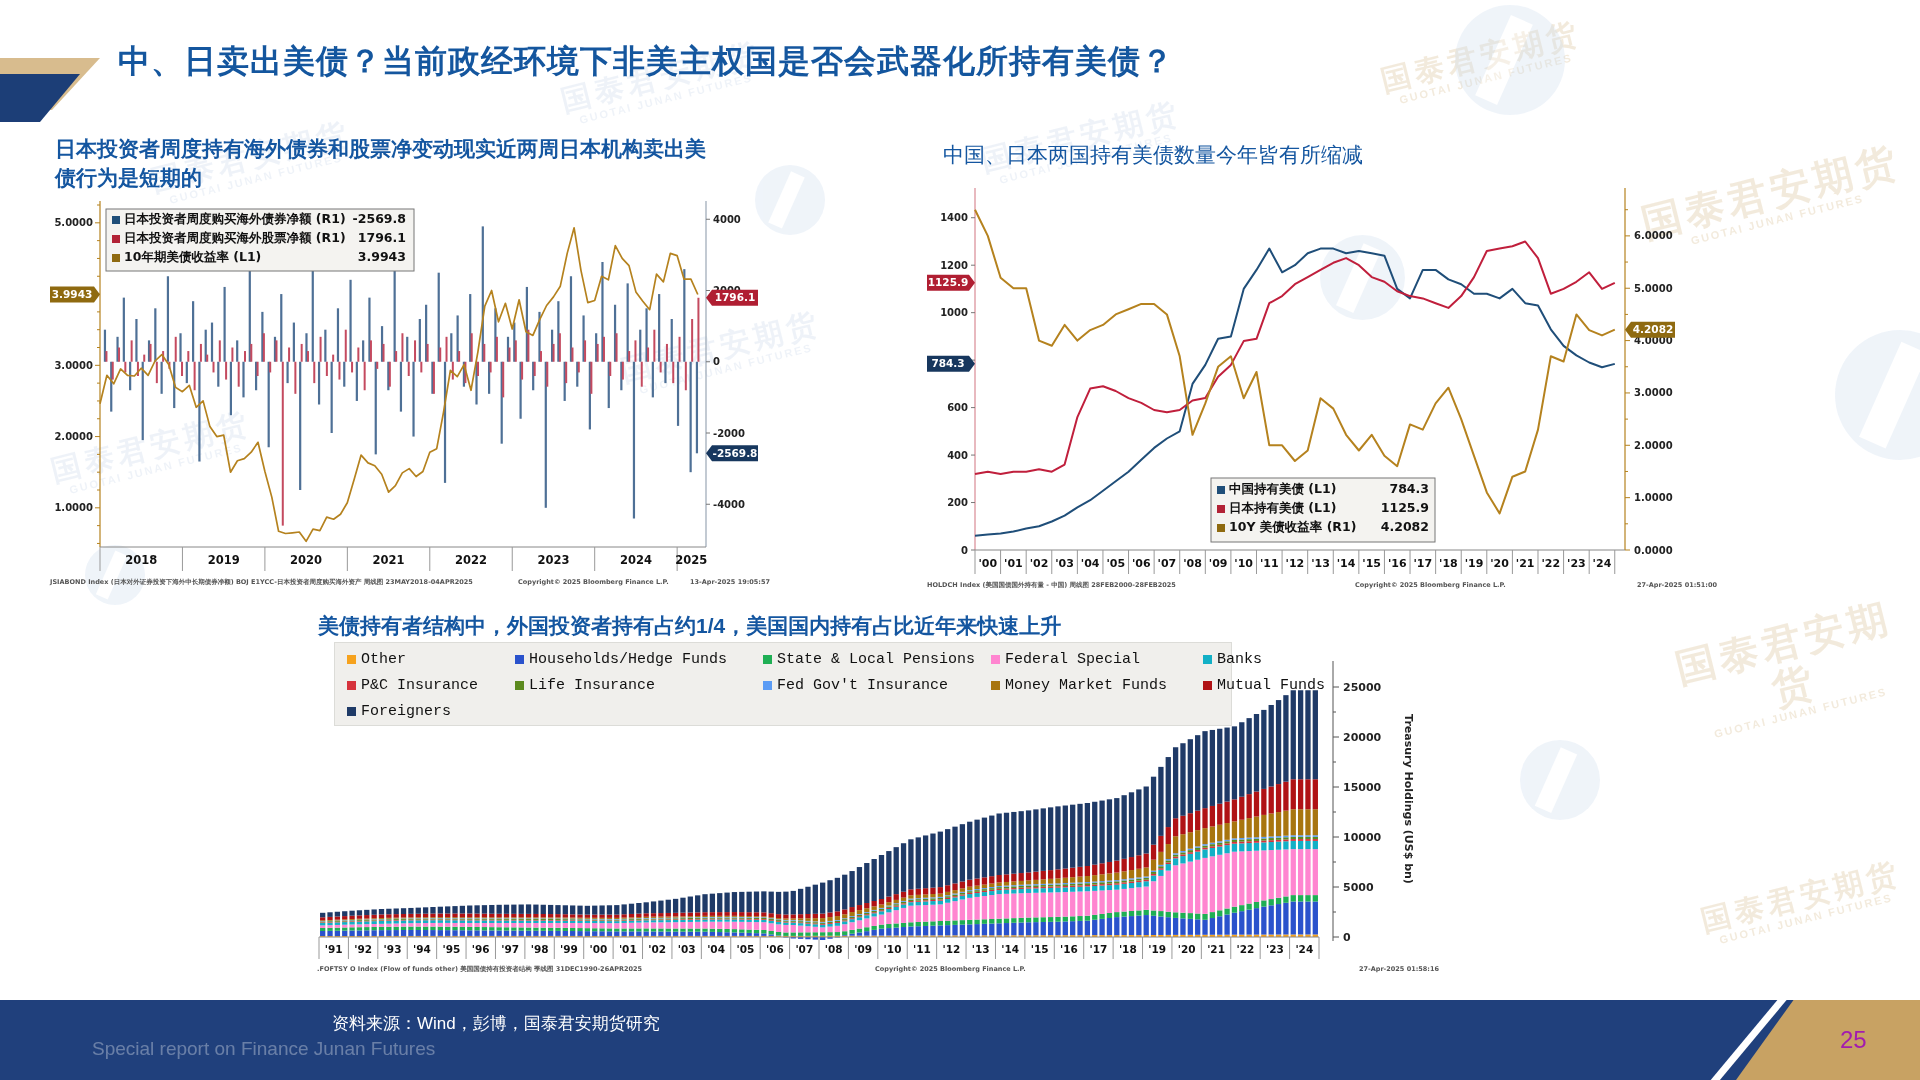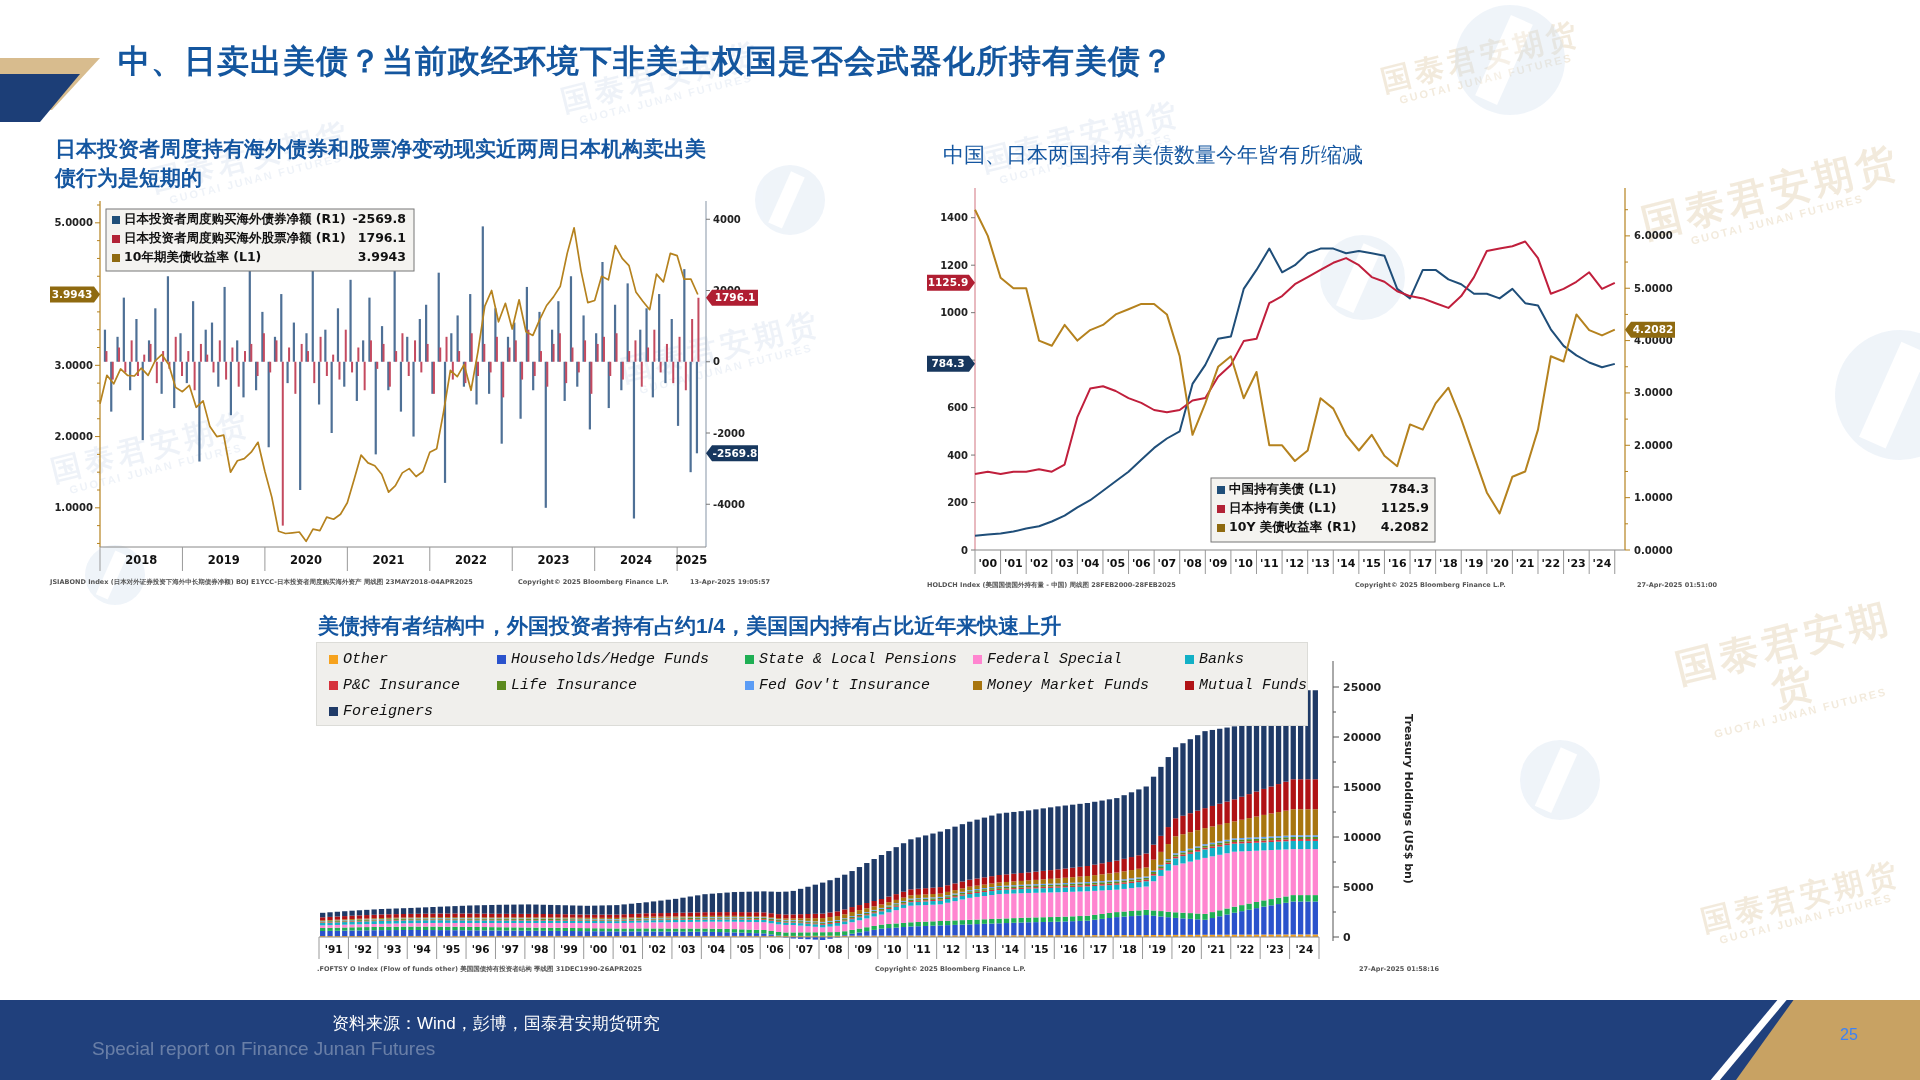--- a/index.html
+++ b/index.html
@@ -15,35 +15,35 @@
               color:#14569e;letter-spacing:1px;white-space:nowrap;}
   .sub-left{left:55px;top:134px;width:660px;font-size:21px;font-weight:bold;color:#1456a0;line-height:29px;}
   .title-right{left:943px;top:141px;width:520px;font-size:21px;font-weight:normal;color:#1456a0;}
   .title-bottom{left:318px;top:612px;width:1100px;font-size:21px;font-weight:bold;color:#1456a0;}
   
   .chartbox{background:transparent;font-weight:bold;}
   #chart-left{left:48px;top:195px;width:724px;height:414px;}
   #chart-right{left:925px;top:178px;width:794px;height:434px;}
   #chart-bottom{left:315px;top:655px;width:1164px;height:334px;}
   
-  .blegend{left:316px;top:642px;width:992px;height:84px;background:#f0efec;border:1px solid #dcdcd8;
+  .blegend{left:334px;top:642px;width:898px;height:84px;background:#f0efec;border:1px solid #dcdcd8;
            z-index:5;display:grid;grid-template-columns:168px 248px 228px 212px 120px;
            grid-auto-rows:26px;align-items:center;padding:3px 0 3px 12px;box-sizing:border-box;
-           font-family:"Liberation Mono",monospace;font-size:15px;color:#111;font-style:italic;}
+           font-family:"Liberation Mono",monospace;font-size:15px;color:#111;}
   .blegend .item{display:flex;align-items:center;white-space:nowrap;}
   .blegend .sq{width:9px;height:9px;margin-right:5px;flex:0 0 9px;}
   
   .footer{left:0;top:1000px;width:1920px;height:80px;background:#20407c;}
   .footer-source{left:332px;top:1012px;font-size:17px;color:#ffffff;z-index:8;}
   .footer-report{left:92px;top:1038px;font-size:19px;color:rgba(255,255,255,0.33);z-index:8;}
   .footer-stripe{left:1690px;top:1000px;width:230px;height:80px;background:#ffffff;
                  clip-path:polygon(38% 0,42% 0,13% 100%,9% 100%);z-index:9;}
   .footer-tan{left:1690px;top:1000px;width:230px;height:80px;background:#c8a263;
               clip-path:polygon(45% 0,100% 0,100% 100%,20% 100%);z-index:9;}
-  .page-num{left:1840px;top:1026px;font-size:16px;color:#3b82f6;z-index:10;}
+  .page-num{left:1840px;top:1026px;font-size:24px;color:#a21caf;z-index:10;}
   
   .wm{transform:rotate(-14deg);font-weight:bold;pointer-events:none;text-align:center;line-height:1.1;}
   .wm .cn{display:block;font-size:30px;letter-spacing:4px;}
   .wm .en{display:block;font-size:11px;letter-spacing:2px;}
   .wm-blue{color:#3a6cae;opacity:0.08;}
   .wm-tan{color:#c9a466;opacity:0.22;}
   .wm-big .cn{font-size:40px;}
   .logo-c{border-radius:50%;background:#cfdeef;opacity:0.33;pointer-events:none;}
   .logo-c::after{content:"";position:absolute;left:34%;top:10%;width:22%;height:80%;
                  background:#ffffff;transform:rotate(24deg);}

